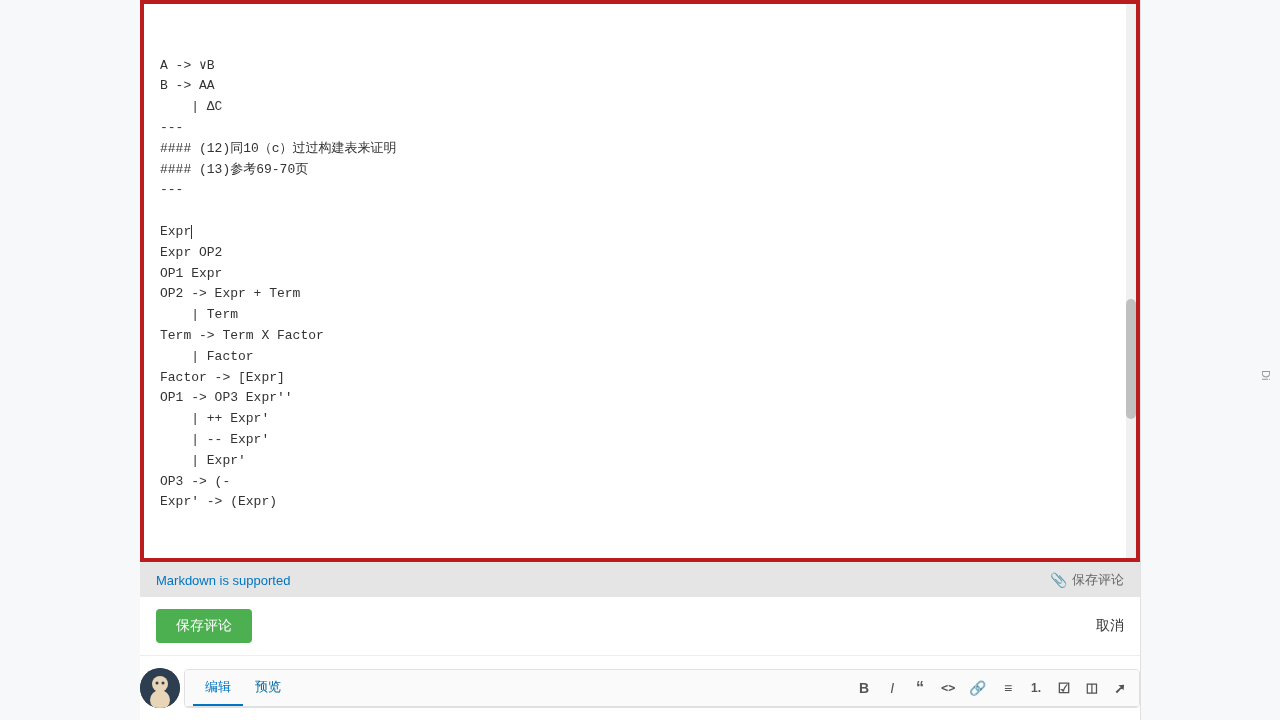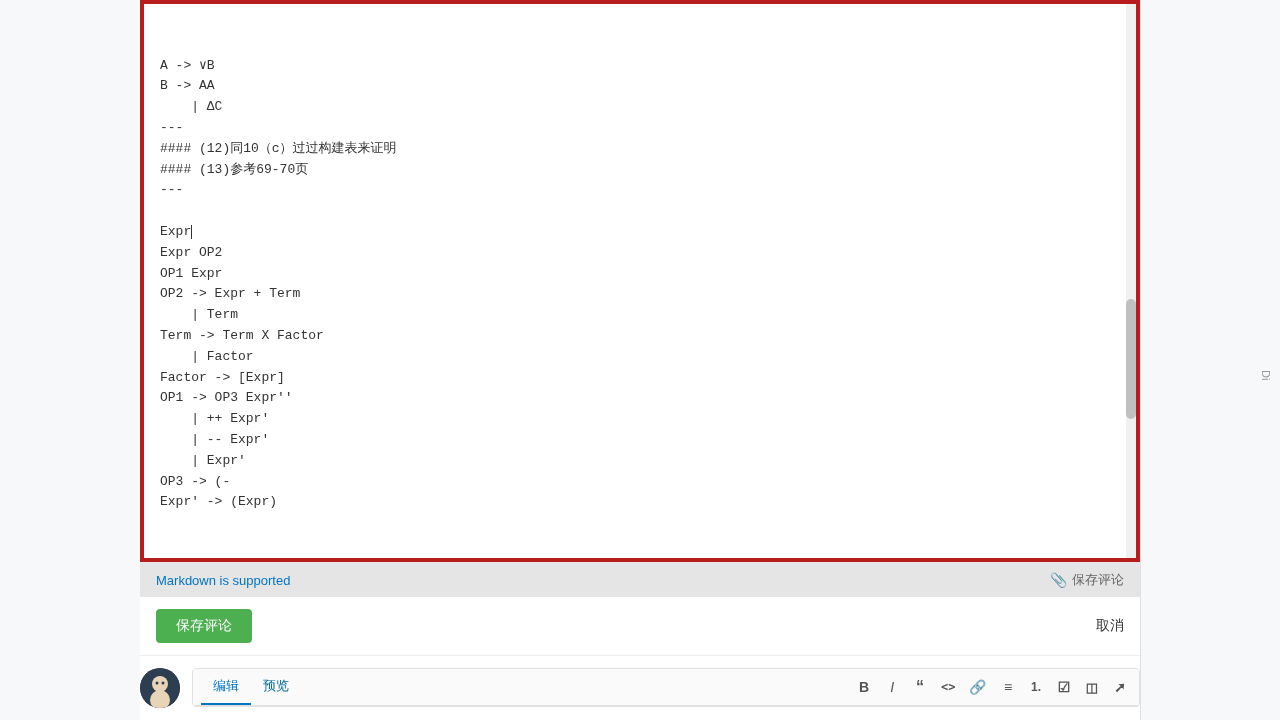--- a/index.html
+++ b/index.html
@@ -130,22 +130,22 @@
       height: 1px;
       background: #eee;
       margin: 0 140px;
     }
 
     
     .new-comment-area {
       margin: 0 140px;
       padding: 12px 0;
       display: flex;
-      gap: 12px;
-      align-items: flex-start;
+      gap: 4px;
+      align-items: center;
     }
 
     .avatar {
       width: 40px;
       height: 40px;
       border-radius: 50%;
       background: #2c3e50;
       flex-shrink: 0;
       overflow: hidden;
       display: flex;

